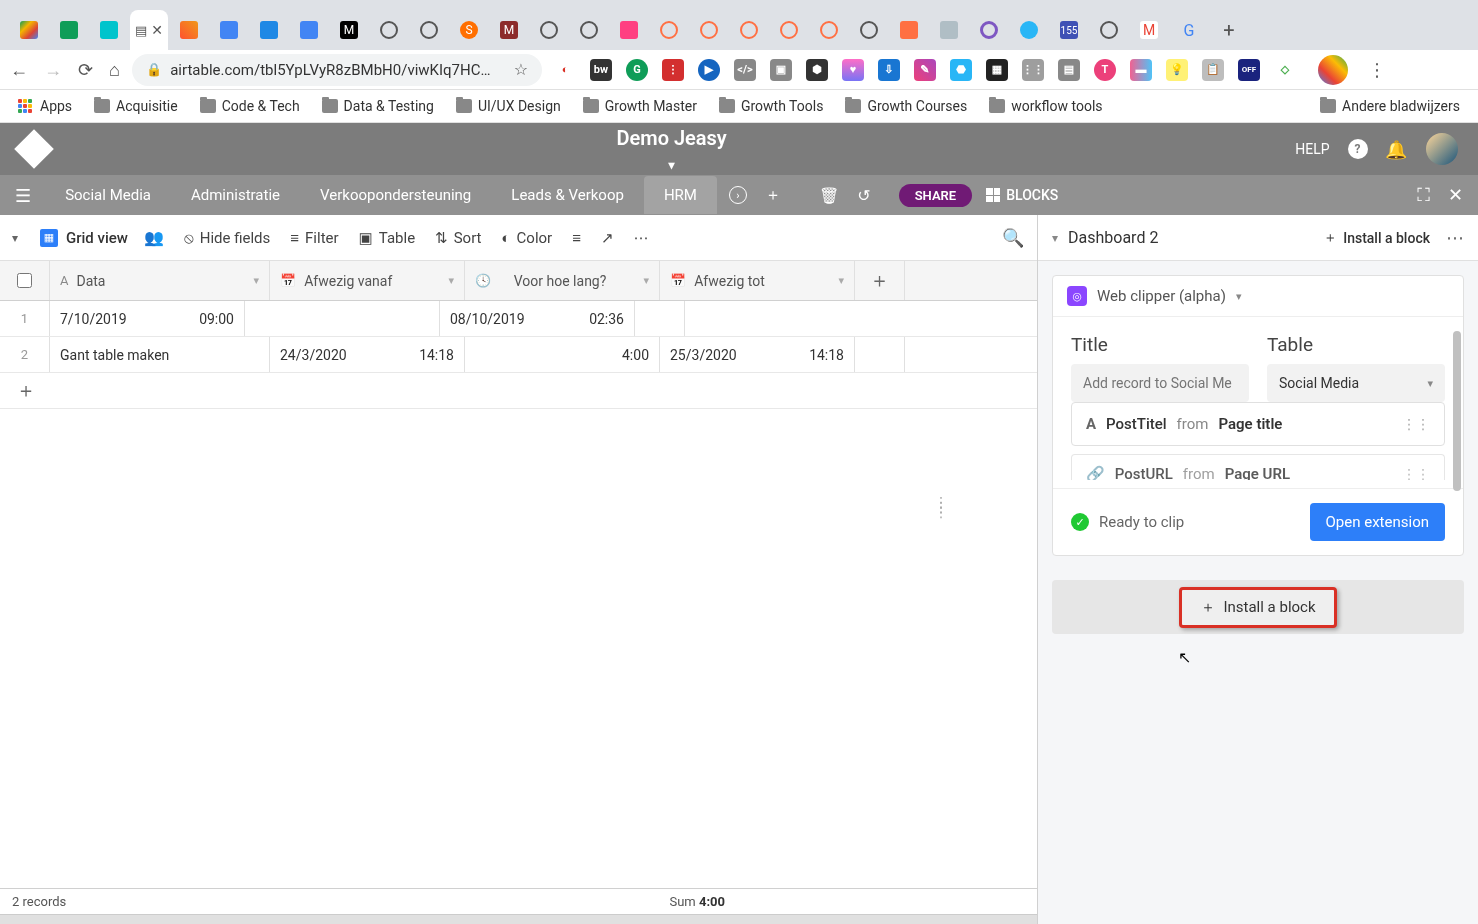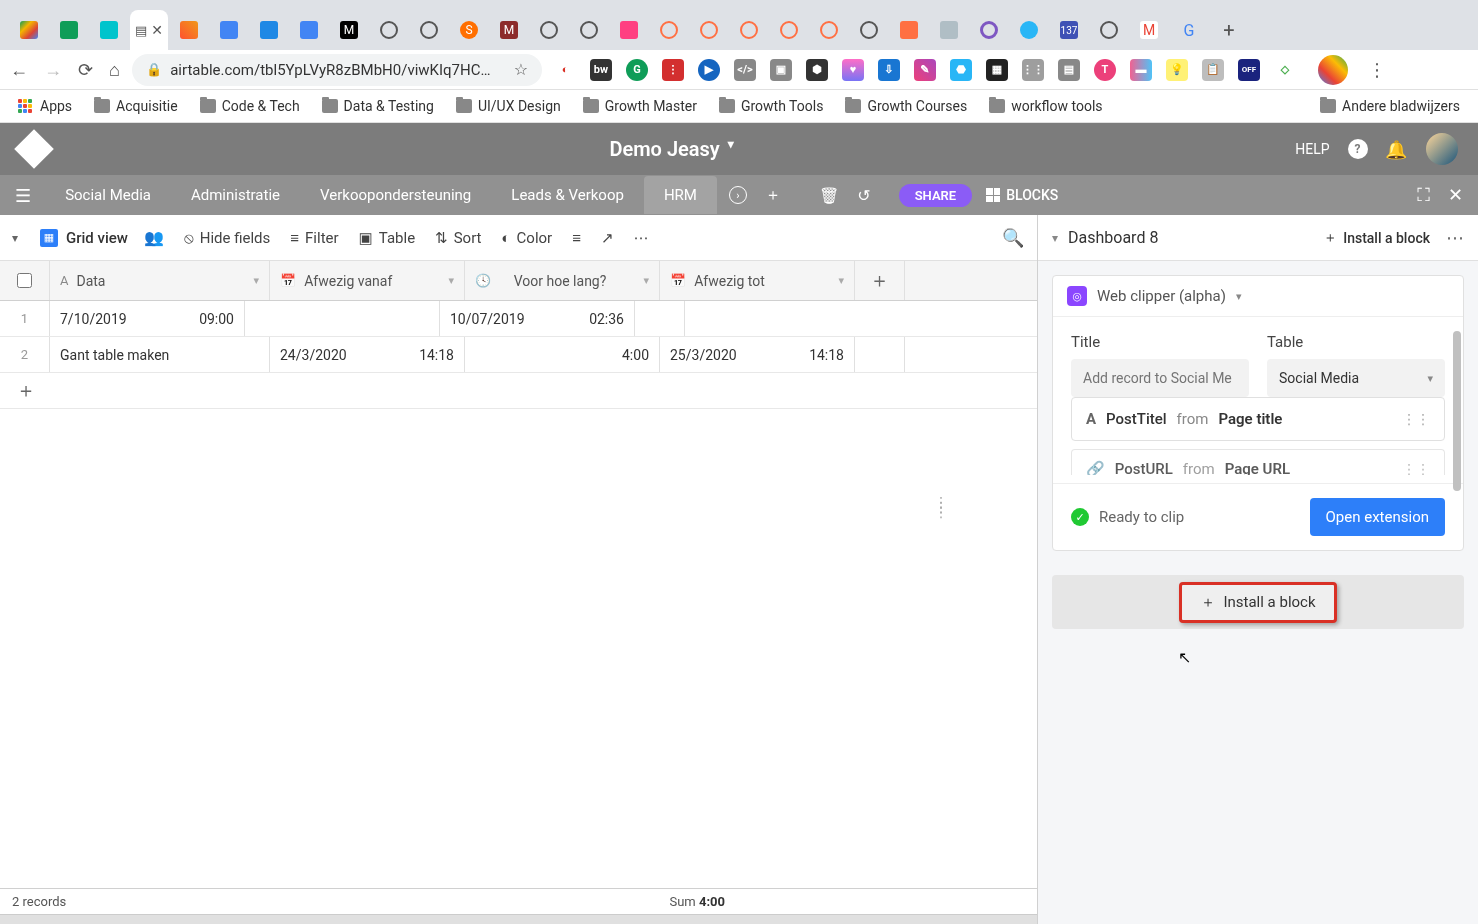--- a/index.html
+++ b/index.html
@@ -37,35 +37,35 @@
 .bm-apps .grid span:nth-child(5){background:#ea4335;}
 .bm-apps .grid span:nth-child(6){background:#fbbc05;}
 .bm-apps .grid span:nth-child(7){background:#34a853;}
 .bm-apps .grid span:nth-child(8){background:#4285f4;}
 .bm-apps .grid span:nth-child(9){background:#ea4335;}
 .bm-right { margin-left:auto; }
 
 
 .app-header { height:52px; background:#7c7c7c; display:flex; align-items:center; padding:0 20px; color:#fff;}
 .logo { width:28px;height:28px; background:#fff; transform:rotate(45deg);}
-.title-box { margin:0 auto; display:flex; gap:8px; font-size:20px; font-weight:600;}
+.title-box { margin:0 auto; display:flex; align-items:center; gap:8px; font-size:20px; font-weight:600;flex-direction:column;}
 .title-box .caret { font-size:12px;}
 .hdr-right { display:flex; align-items:center; gap:18px; font-size:14px;}
 .hdr-right .help-q { width:20px;height:20px;border-radius:50%;background:#fff;color:#7c7c7c;display:flex;align-items:center;justify-content:center;font-size:12px;font-weight:bold;}
 .hdr-right .bell { font-size:18px;}
 .hdr-right .av { width:32px;height:32px;border-radius:50%;background:linear-gradient(135deg,#ffd89b,#19547b);}
 
 
 .table-tabs { height:40px; background:#919191; display:flex; align-items:center; padding:0 15px; gap:0; color:#fff; font-size:15px;}
 .tt-menu { margin-right:14px; font-size:18px; cursor:pointer;}
 .tt { padding:10px 20px; cursor:pointer; white-space:nowrap;}
 .tt.active { background:#a3a3a3; border-radius:4px 4px 0 0;}
 .tt-icons { display:flex; gap:18px; align-items:center; margin-left:12px;}
 .tt-icons .ic { font-size:16px; cursor:pointer;}
-.share-btn { background:#8b5cf6; color:#fff; padding:4px 16px; border-radius:14px; font-size:13px; font-weight:600; margin-left:10px;}
+.share-btn { background:#701a75; color:#fff; padding:4px 16px; border-radius:14px; font-size:13px; font-weight:600; margin-left:10px;}
 .blocks-btn { display:flex; align-items:center; gap:6px; margin-left:14px; font-size:14px; font-weight:500; cursor:pointer;}
 .blocks-btn .sq{width:14px;height:14px;display:grid;grid-template-columns:1fr 1fr;gap:1px;}
 .blocks-btn .sq span{background:#fff;}
 .tt-right { margin-left:auto; display:flex; gap:18px; font-size:18px;}
 
 
 .main { display:flex; height:calc(924px - 50px - 40px - 33px - 52px - 40px); }
 
 
 .left { flex:1; display:flex; flex-direction:column; border-right:1px solid #d0d0d0;}
@@ -112,21 +112,21 @@
 .rp-head .dots { font-size:18px; color:#666;}
 
 .block-card { margin:14px; background:#fff; border:1px solid #e0e0e0; border-radius:4px; display:flex; flex-direction:column;}
 .block-title { padding:10px 14px; display:flex; align-items:center; gap:10px; color:#555; font-size:15px;}
 .block-title .bic { width:20px;height:20px;border-radius:4px;background:#8b46ff;display:flex;align-items:center;justify-content:center;color:#fff;font-size:11px;}
 .block-title .dd { font-size:11px; color:#888;}
 
 .block-body { padding:6px 18px 0 18px; border-top:1px solid #eee; position:relative;}
 .two-col { display:flex; gap:18px; margin-top:10px;}
 .col { flex:1;}
-.col .lbl { font-size:15px; color:#444; margin-bottom:8px;}
+.col .lbl { font-size:19px; color:#444; margin-bottom:8px;}
 .txt-inp { width:100%; height:38px; background:#f2f2f2; border:none; border-radius:4px; padding:0 12px; font-size:14px; color:#333;}
 .sel { width:100%; height:38px; background:#f2f2f2; border:none; border-radius:4px; padding:0 12px; font-size:14px; color:#333; display:flex; align-items:center; justify-content:space-between;}
 .sel .dd{color:#888;font-size:11px;}
 
 .fields-lbl { font-size:16px; color:#444; margin:24px 0 12px 0;}
 .field-row { border:1px solid #e0e0e0; border-radius:4px; padding:12px 14px; display:flex; align-items:center; gap:10px; font-size:15px; color:#333; margin-bottom:8px;}
 .field-row .fic { color:#666; font-weight:bold;}
 .field-row .from { color:#888;}
 .field-row .src { font-weight:600;}
 .field-row .grip { margin-left:auto; color:#aaa; font-size:14px;}
@@ -224,21 +224,21 @@
   <div class="tab-icon">
       <span class="i" style="background:#b0bec5;"></span>
     </div>
   <div class="tab-icon">
       <span class="i" style="border:3px solid #7e57c2;border-radius:50%;"></span>
     </div>
   <div class="tab-icon">
       <span class="i" style="background:#29b6f6;border-radius:50%;"></span>
     </div>
   <div class="tab-icon">
-      <span class="i" style="background:#3f51b5;color:#fff;font-size:10px;display:flex;align-items:center;justify-content:center;">137</span>
+      <span class="i" style="background:#3f51b5;color:#fff;font-size:10px;display:flex;align-items:center;justify-content:center;">155</span>
     </div>
   <div class="tab-icon">
       <span class="i" style="border:2px solid #555;border-radius:50%;"></span>
     </div>
   <div class="tab-icon">
       <span class="i" style="background:#fff;color:#ea4335;font-size:14px;display:flex;align-items:center;justify-content:center;">M</span>
     </div>
   <div class="tab-icon">
       <span class="i" style="color:#4285f4;font-size:16px;display:flex;align-items:center;justify-content:center;">G</span>
     </div>
@@ -456,21 +456,21 @@
       <div class="grid-body-row">
         <div class="cell c-rownum">1</div>
         <div class="cell c-date1">
             <span>7/10/2019</span>
             <span>09:00</span>
           </div>
         <div class="cell c-dur">
             <span></span>
           </div>
         <div class="cell c-date2">
-            <span>10/07/2019</span>
+            <span>08/10/2019</span>
             <span>02:36</span>
           </div>
         <div class="cell c-add"></div>
       </div>
       <div class="grid-body-row">
         <div class="cell c-rownum">2</div>
         <div class="cell c-name">
             <span>Gant table maken</span>
           </div>
         <div class="cell c-date1">
@@ -492,21 +492,21 @@
     <div class="footer">
       <span>2 records</span>
       <span class="sum"><span>Sum</span> <b>4:00</b></span>
     </div>
     <div class="scroll-hint"></div>
   </div>
 
   <div class="right">
     <div class="rp-head">
       <span class="chev">▾</span>
-      <span>Dashboard 8</span>
+      <span>Dashboard 2</span>
       <div class="right-acts">
         <div class="install-top">
             <span>＋</span>
             <span>Install a block</span>
           </div>
         <span class="dots">⋯</span>
       </div>
     </div>
 
     <div class="block-card">

